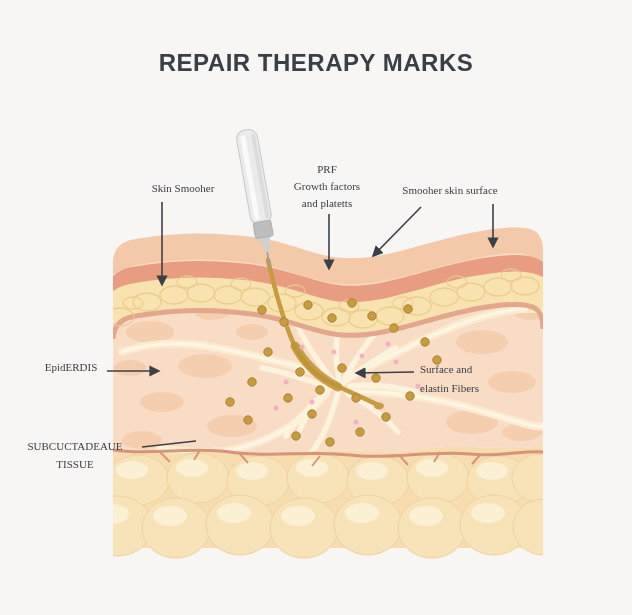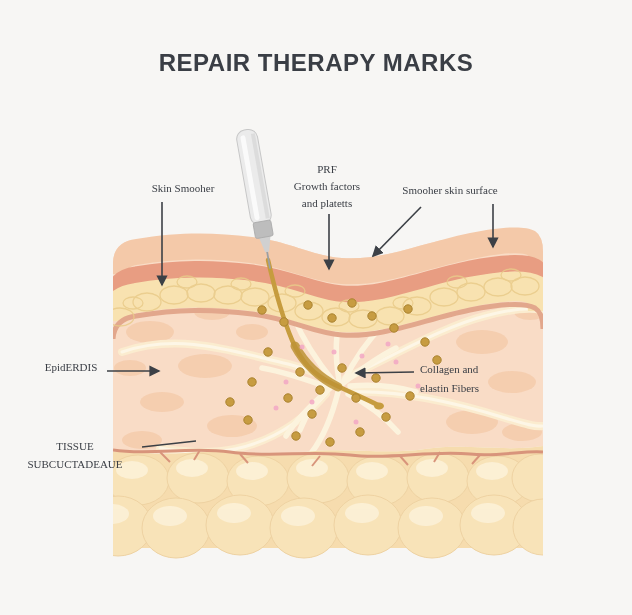--- a/index.html
+++ b/index.html
@@ -253,22 +253,22 @@
 
   <div class="lbl lbl-smoother">
     <div>Smooher skin surface</div>
   </div>
 
   <div class="lbl lbl-epidermis">
     <div>EpidERDIS</div>
   </div>
 
   <div class="lbl lbl-subcut">
+    <div>SUBCUCTADEAUE</div>
     <div>TISSUE</div>
-    <div>SUBCUCTADEAUE</div>
   </div>
 
   <div class="lbl lbl-collagen">
-    <div>Collagen and</div>
+    <div>Surface and</div>
     <div>elastin Fibers</div>
   </div>
 
 </div>
 
 </body></html>

